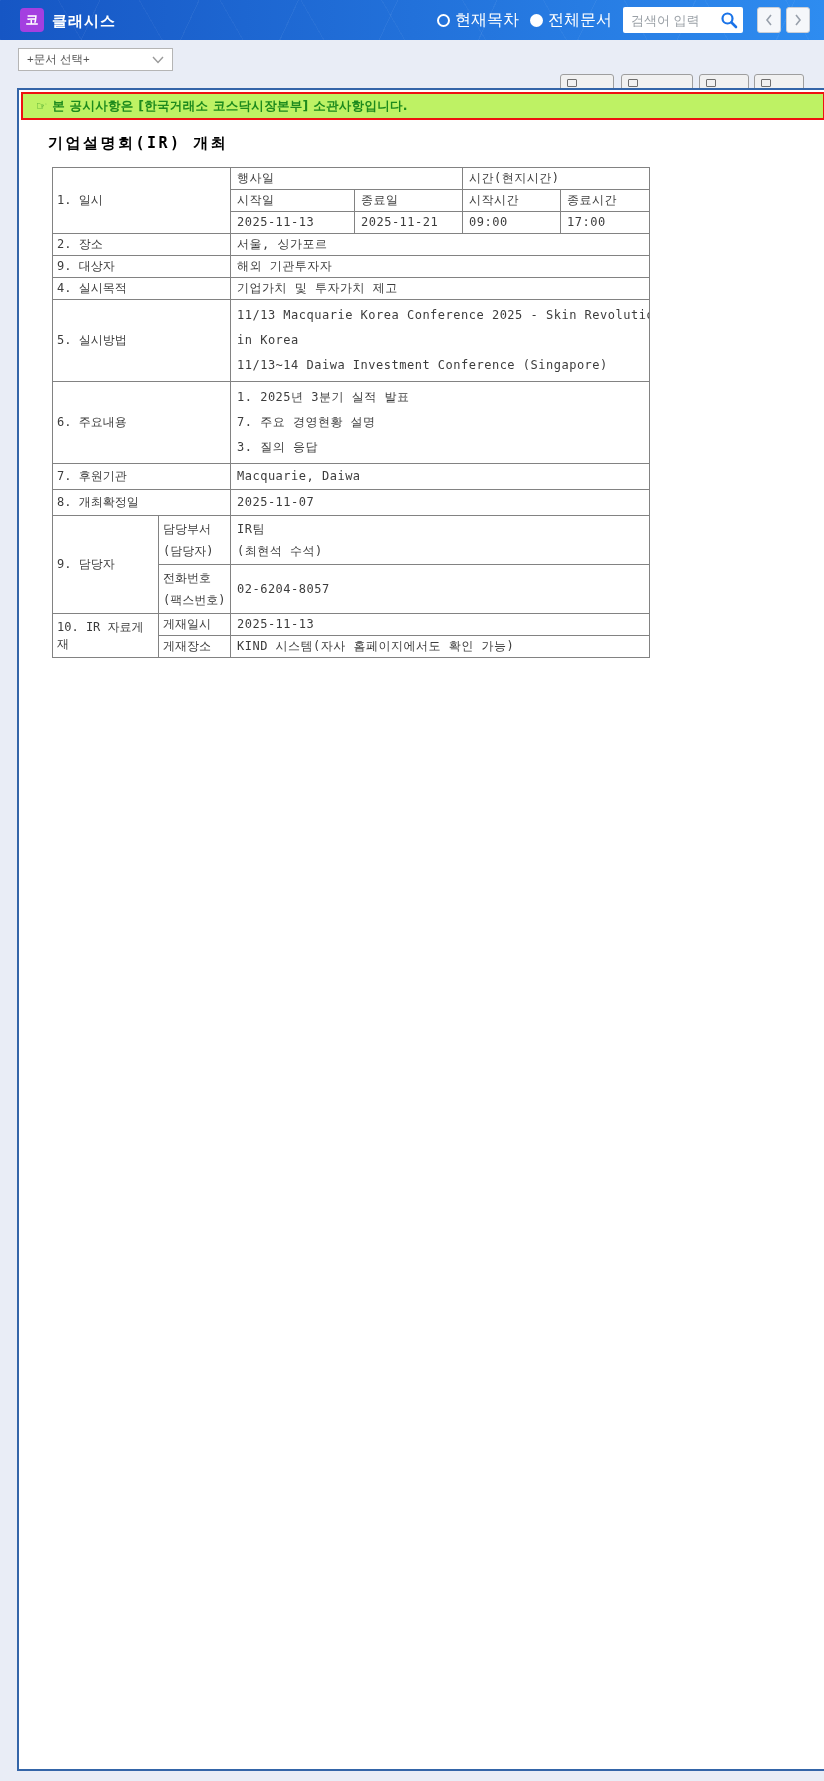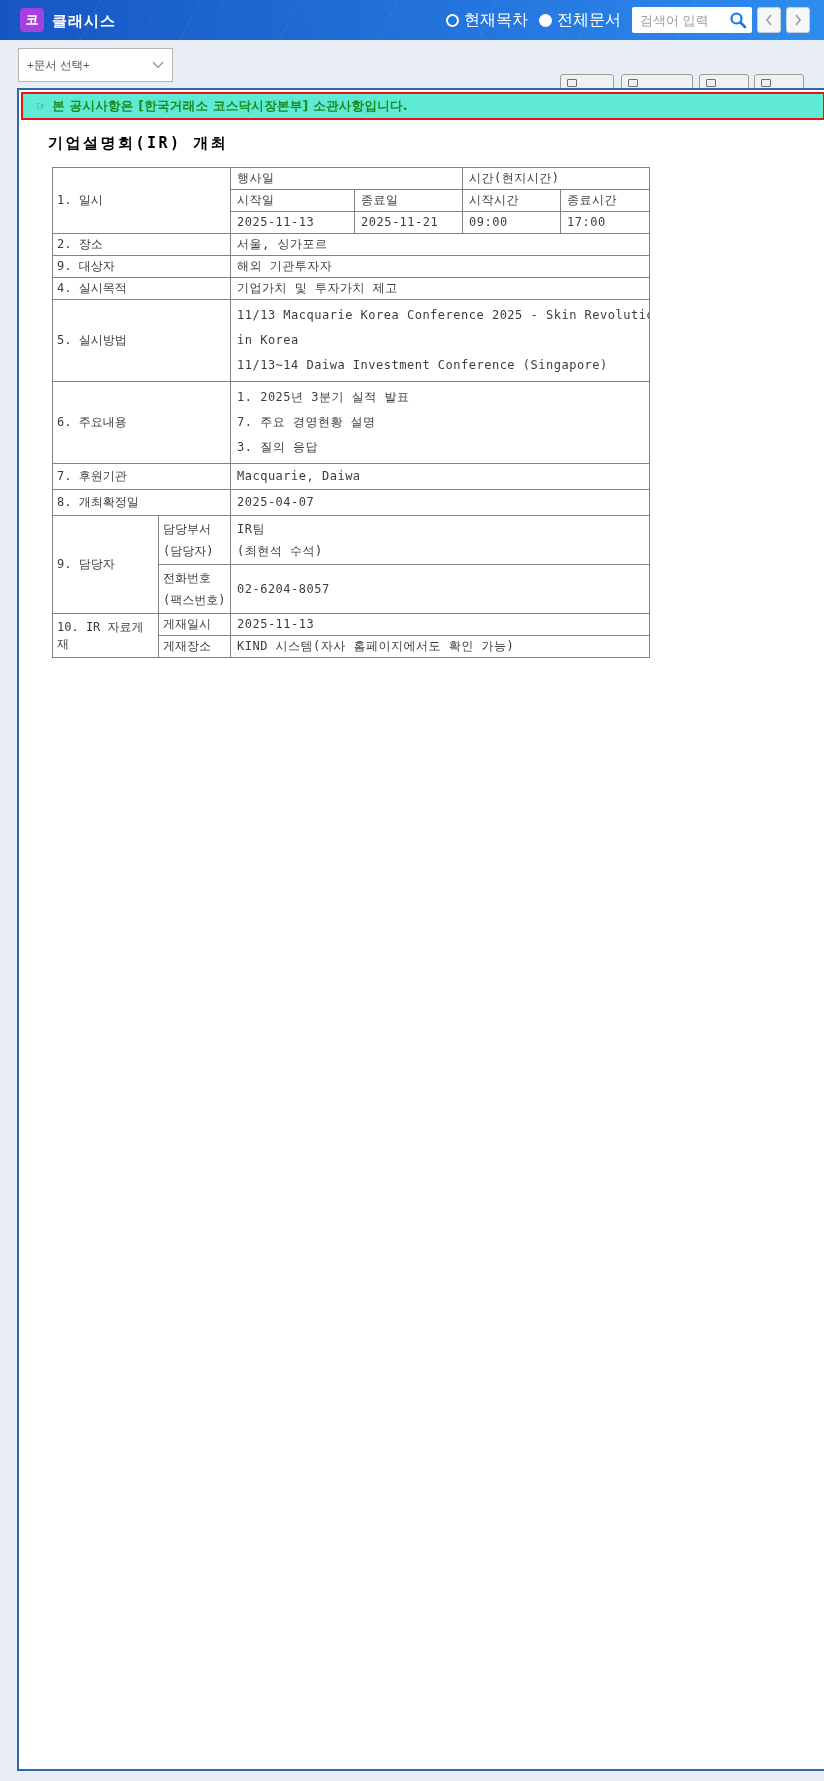--- a/index.html
+++ b/index.html
@@ -30,38 +30,38 @@
   .header-right {
     position:absolute; right:14px; top:7px; height:26px;
     display:flex; align-items:center;
   }
   .radio { width:13px; height:13px; border-radius:50%; margin-right:5px; cursor:pointer; }
   .radio.ring   { border:2.5px solid #fff; background:transparent; }
   .radio.filled { background:#fff; }
   .radio-label { color:#fff; font-size:16px; margin-right:11px; cursor:pointer; white-space:nowrap; }
   .search-box {
     width:120px; height:26px; background:#fff; border-radius:2px;
-    display:flex; align-items:center; 
+    display:flex; align-items:center; margin-right:9px;
   }
   .search-box input {
     border:none; outline:none; flex:1; min-width:0;
     font-size:13px; padding-left:8px; color:#333;
     font-family:"Liberation Sans", sans-serif;
   }
   .search-box input::placeholder { color:#9aa0a6; }
   .search-icon { width:20px; height:20px; margin-right:4px; cursor:pointer; flex:0 0 auto; }
   .nav-btn {
     width:24px; height:26px; background:#f5f7fa; border:1px solid #c9ced6;
     border-radius:3px; margin-left:5px; display:flex; align-items:center; justify-content:center;
     cursor:pointer; padding:0;
   }
 
   
   .doc-select {
-    position:absolute; left:18px; top:48px; width:155px; height:34px;
+    position:absolute; left:18px; top:48px; width:155px; height:23px;
     background:#fff; border:1px solid #b5b5b5;
     display:flex; align-items:center; justify-content:space-between;
     padding:0 8px; font-size:11.5px; color:#555; cursor:pointer;
   }
 
   
   .clip-btn {
     position:absolute; top:74px; height:20px; z-index:1;
     background:#f1f1f1; border:1px solid #9e9e9e; border-radius:3px;
   }
@@ -70,21 +70,21 @@
     border:1.5px solid #6f6f6f; border-radius:1px; display:block;
   }
 
   
   .panel {
     position:absolute; left:17px; top:88px; width:812px; height:1683px;
     background:#fff; border:2px solid var(--panel-border); z-index:2;
   }
   .notice {
     margin:2px 2px 0 2px; height:28px;
-    border:2px solid var(--notice-border); background:#5eead4;
+    border:2px solid var(--notice-border); background:#bef264;
     display:flex; align-items:center; padding-left:13px;
   }
   .notice span {
     color:var(--notice-text); font-weight:bold; font-size:12.5px;
     font-family:"DejaVu Sans", sans-serif; letter-spacing:0.3px;
   }
   .doc-title {
     margin:14px 0 0 29px; font-size:15px; font-weight:bold; color:#000;
     letter-spacing:2.5px; font-family:"DejaVu Sans Mono", monospace;
   }
@@ -228,21 +228,21 @@
           <div>3. 질의 응답</div>
         </td>
       </tr>
 
       <tr class="h26">
         <td class="lbl" colspan="2">7. 후원기관</td>
         <td colspan="4">Macquarie, Daiwa</td>
       </tr>
       <tr class="h26">
         <td class="lbl" colspan="2">8. 개최확정일</td>
-        <td colspan="4">2025-04-07</td>
+        <td colspan="4">2025-11-07</td>
       </tr>
 
       <tr>
         <td class="lbl" rowspan="2">9. 담당자</td>
         <td class="sub two-line">
           <div>담당부서</div>
           <div>(담당자)</div>
         </td>
         <td class="two-line" colspan="4">
           <div>IR팀</div>

